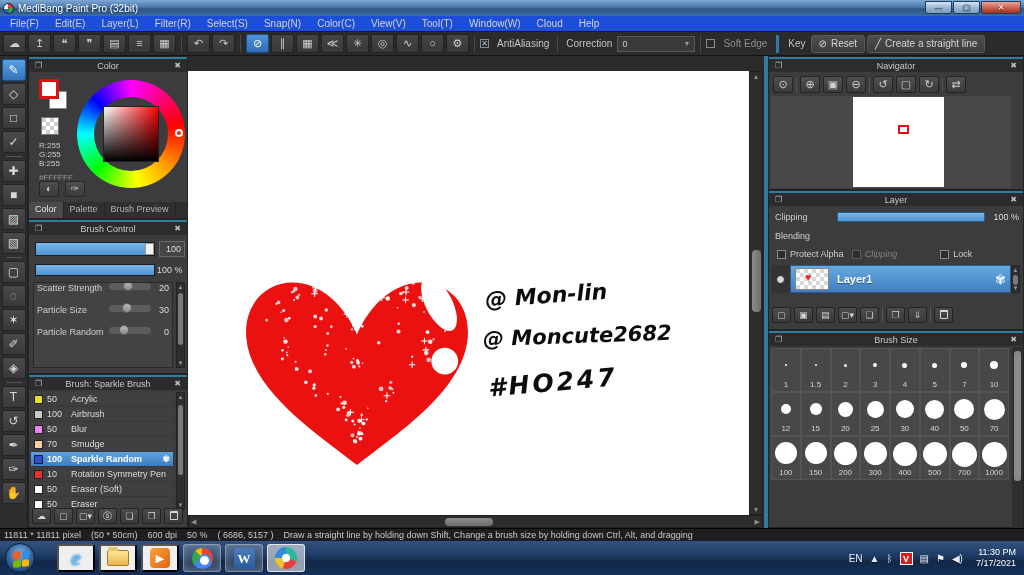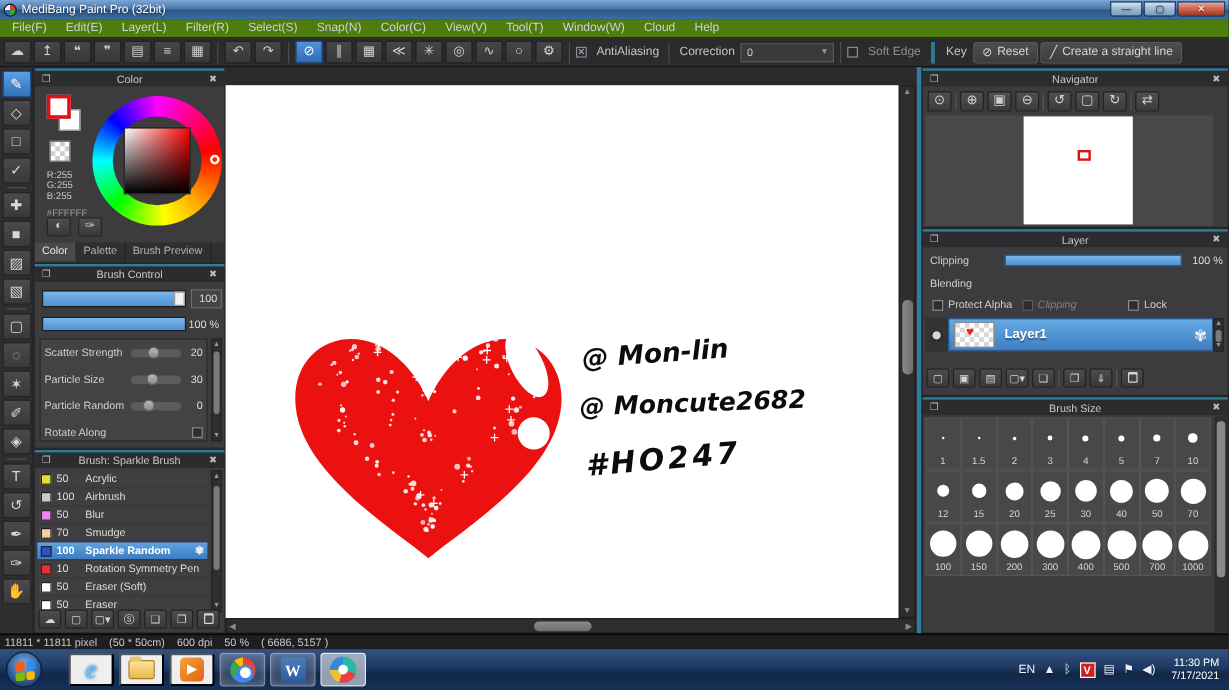--- a/index.html
+++ b/index.html
@@ -5,21 +5,21 @@
   *{box-sizing:border-box;margin:0;padding:0}
   html,body{width:1024px;height:575px;overflow:hidden}
   body{position:relative;font-family:"Liberation Sans",sans-serif;background:#2b2b2d;color:#ccc;font-size:10px;-webkit-font-smoothing:antialiased}
   
   #titlebar{position:absolute;left:0;top:0;width:1024px;height:16px;background:linear-gradient(180deg,#7da7d4 0%,#4a79ad 45%,#2e5686 55%,#3a6ea5 100%);display:flex;align-items:center;color:#fff;font-size:10px;text-shadow:0 1px 2px rgba(0,0,0,.6)}
   #titlebar .appico{width:11px;height:11px;border-radius:50%;margin:0 4px 0 3px;background:conic-gradient(#e33 0 25%,#3a3 25% 50%,#36c 50% 75%,#fff 75% 100%);border:1px solid #123}
   .winbtns{position:absolute;right:3px;top:1px;display:flex;gap:1px}
   .winbtn{width:27px;height:13px;border:1px solid #1d3c5e;border-radius:0 0 3px 3px;background:linear-gradient(180deg,#d8e4f2,#9db7d4 50%,#7b9cc0);color:#16324f;font-size:8px;line-height:11px;text-align:center}
   .winbtn.close{width:40px;background:linear-gradient(180deg,#e8a79b,#cf6a55 45%,#a1321f);color:#fff}
   
-  #menubar{position:absolute;left:0;top:16px;width:1024px;height:16px;background:#4d7c0f;border-bottom:1px solid #1c1c1d;display:flex;align-items:center;padding-left:2px}
+  #menubar{position:absolute;left:0;top:16px;width:1024px;height:16px;background:#1d4ed8;border-bottom:1px solid #1c1c1d;display:flex;align-items:center;padding-left:2px}
   .menu-item{padding:0 8px;font-size:10px;color:#d2d2d2;line-height:16px}
   
   #toolbar{position:absolute;left:0;top:32px;width:1024px;height:24px;background:#2b2b2d;border-bottom:1px solid #151516;display:flex;align-items:center;padding-left:3px;gap:2px}
   .tb-btn{width:23px;height:19px;background:linear-gradient(180deg,#454547,#38383a);border:1px solid #222;border-radius:2px;color:#cfcfcf;font-size:11px;line-height:17px;text-align:center}
   .tb-btn.active{background:linear-gradient(180deg,#4f93d8,#2f6cb4);color:#fff;border-color:#1d4e86}
   .tb-btn .g{pointer-events:none}
   .tb-sep{width:1px;height:18px;background:#4a4a4c;margin:0 3px}
   .tb-sep.blue{width:3px;background:#2e7d9c;margin:0 4px}
   .tb-label{color:#c5c5c5;font-size:10px;margin:0 3px}
   .tb-check{width:9px;height:9px;border:1px solid #8a8a8a;background:#2a2a2c;display:inline-block;font-size:8px;line-height:8px;text-align:center;color:#9ec7ea;margin-right:3px}
@@ -59,21 +59,21 @@
   .cp-tab.active{background:#4a4a4c;color:#e8e8e8}
   
   .bc-slider1{position:absolute;left:6px;top:22px;width:120px;height:14px;background:#262628;border:1px solid #1d1d1f}
   .bc-slider1 .fill{height:100%;background:linear-gradient(180deg,#79b7ea,#4f93d2)}
   .bc-slider1 .thumb{position:absolute;right:0;top:0;width:9px;height:12px;background:#f2f2f2;border:1px solid #999}
   .bc-valbox{position:absolute;left:130px;top:21px;width:26px;height:16px;background:#454547;border:1px solid #6a6a6c;color:#ddd;font-size:9px;text-align:right;padding:2px 3px 0 0}
   .bc-slider2{position:absolute;left:6px;top:44px;width:120px;height:12px;background:#262628;border:1px solid #1d1d1f}
   .bc-slider2 .fill{height:100%;width:100%;background:linear-gradient(180deg,#79b7ea,#4f93d2)}
   .bc-val2{position:absolute;left:128px;top:45px;font-size:9px;color:#ddd}
   .bc-params{position:absolute;left:4px;top:62px;width:140px;height:86px;background:#434345;border:1px solid #2a2a2c;overflow:hidden}
-  .bc-row{display:flex;align-items:center;height:22px;padding:0 3px;gap:3px}
+  .bc-row{display:flex;align-items:flex-start;height:22px;padding:0 3px;gap:3px}
   .bc-row .lbl{flex:1;font-size:9px;color:#cfcfcf;white-space:nowrap}
   .minitrack{width:42px;height:7px;background:#5c5c5e;border-radius:4px;position:relative;flex:none}
   .minithumb{position:absolute;top:-2px;width:10px;height:10px;border-radius:50%;background:linear-gradient(180deg,#b8b8ba,#8a8a8c);border:1px solid #666}
   .bc-row .val{width:15px;text-align:right;font-size:9px;color:#ddd}
   .vscroll{position:absolute;right:2px;width:9px;background:#2e2e30;border:1px solid #242426}
   .vscroll .up,.vscroll .dn{position:absolute;left:0;width:100%;height:8px;font-size:6px;text-align:center;color:#999;line-height:8px}
   .vscroll .up{top:0}.vscroll .dn{bottom:0}
   .vscroll .vthumb{position:absolute;left:1px;width:5px;background:#7a7a7c;border-radius:3px}
   
   .brush-list{position:absolute;left:2px;top:17px;width:142px;height:118px;background:#3f3f41;overflow:hidden}
@@ -322,24 +322,20 @@
           <span class="minithumb" style="left: 30%;"></span>
         </span>
         <span class="val">30</span>
       </div>
       <div class="bc-row">
         <span class="lbl">Particle Random</span>
         <span class="minitrack">
           <span class="minithumb" style="left: 24%;"></span>
         </span>
         <span class="val">0</span>
-      </div>
-      <div class="bc-row">
-        <span class="lbl">Rotate Along</span>
-        <span style="width: 9px; height: 9px; border: 1px solid rgb(138, 138, 138); background: rgb(45, 45, 47); flex: 0 0 auto;"></span>
       </div>
     </div>
   <div class="vscroll" style="top:62px;height:86px">
     <span class="up">▲</span>
     <span class="vthumb" style="top:10px;height:52px"></span>
     <span class="dn">▼</span>
   </div>
 </div>
 
 <div class="panel" id="p-brush">
@@ -788,20 +784,21 @@
 <div id="rt-scroll">
     <span class="vthumb"></span>
   </div>
 
 <div id="statusbar">
   <span>11811 * 11811 pixel</span>
   <span>(50 * 50cm)</span>
   <span>600 dpi</span>
   <span>50 %</span>
   <span>( 6686, 5157 )</span>
+  <span>Draw a straight line by holding down Shift, Change a brush size by holding down Ctrl, Alt, and dragging</span>
 </div>
 
 <div id="taskbar">
   <div id="startorb">
     <span class="flag">
         <i class="f1"></i>
         <i class="f3"></i>
         <i class="f2"></i>
         <i class="f4"></i>
       </span>

